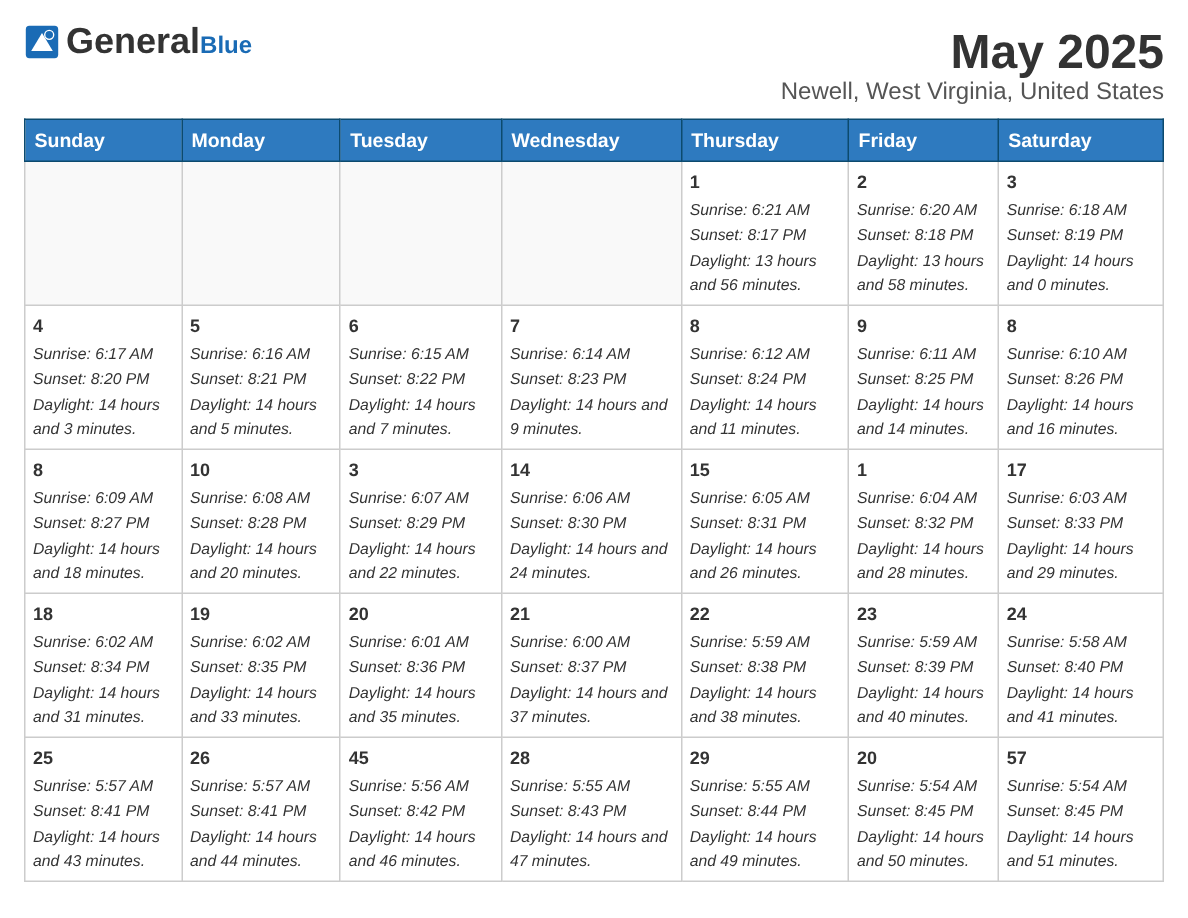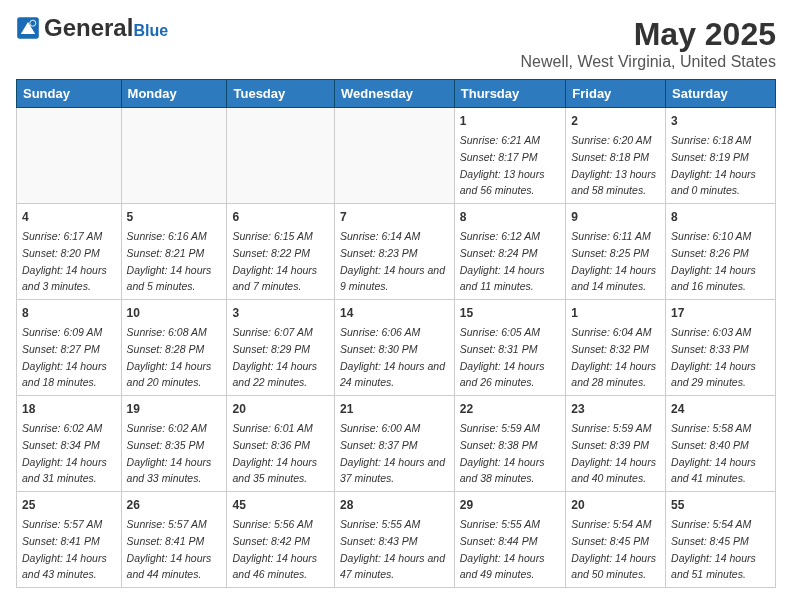--- a/index.html
+++ b/index.html
@@ -162,16 +162,16 @@
         <td><span class="day-number">23</span><span class="day-info">Sunrise: 5:59 AM<br>Sunset: 8:39 PM<br>Daylight: 14 hours and 40 minutes.</span></td>
         <td><span class="day-number">24</span><span class="day-info">Sunrise: 5:58 AM<br>Sunset: 8:40 PM<br>Daylight: 14 hours and 41 minutes.</span></td>
       </tr>
       <tr>
         <td><span class="day-number">25</span><span class="day-info">Sunrise: 5:57 AM<br>Sunset: 8:41 PM<br>Daylight: 14 hours and 43 minutes.</span></td>
         <td><span class="day-number">26</span><span class="day-info">Sunrise: 5:57 AM<br>Sunset: 8:41 PM<br>Daylight: 14 hours and 44 minutes.</span></td>
         <td><span class="day-number">45</span><span class="day-info">Sunrise: 5:56 AM<br>Sunset: 8:42 PM<br>Daylight: 14 hours and 46 minutes.</span></td>
         <td><span class="day-number">28</span><span class="day-info">Sunrise: 5:55 AM<br>Sunset: 8:43 PM<br>Daylight: 14 hours and 47 minutes.</span></td>
         <td><span class="day-number">29</span><span class="day-info">Sunrise: 5:55 AM<br>Sunset: 8:44 PM<br>Daylight: 14 hours and 49 minutes.</span></td>
         <td><span class="day-number">20</span><span class="day-info">Sunrise: 5:54 AM<br>Sunset: 8:45 PM<br>Daylight: 14 hours and 50 minutes.</span></td>
-        <td><span class="day-number">55</span><span class="day-info">Sunrise: 5:54 AM<br>Sunset: 8:45 PM<br>Daylight: 14 hours and 51 minutes.</span></td>
+        <td><span class="day-number">57</span><span class="day-info">Sunrise: 5:54 AM<br>Sunset: 8:45 PM<br>Daylight: 14 hours and 51 minutes.</span></td>
       </tr>
     </tbody>
 </table>
 
 </body></html>

